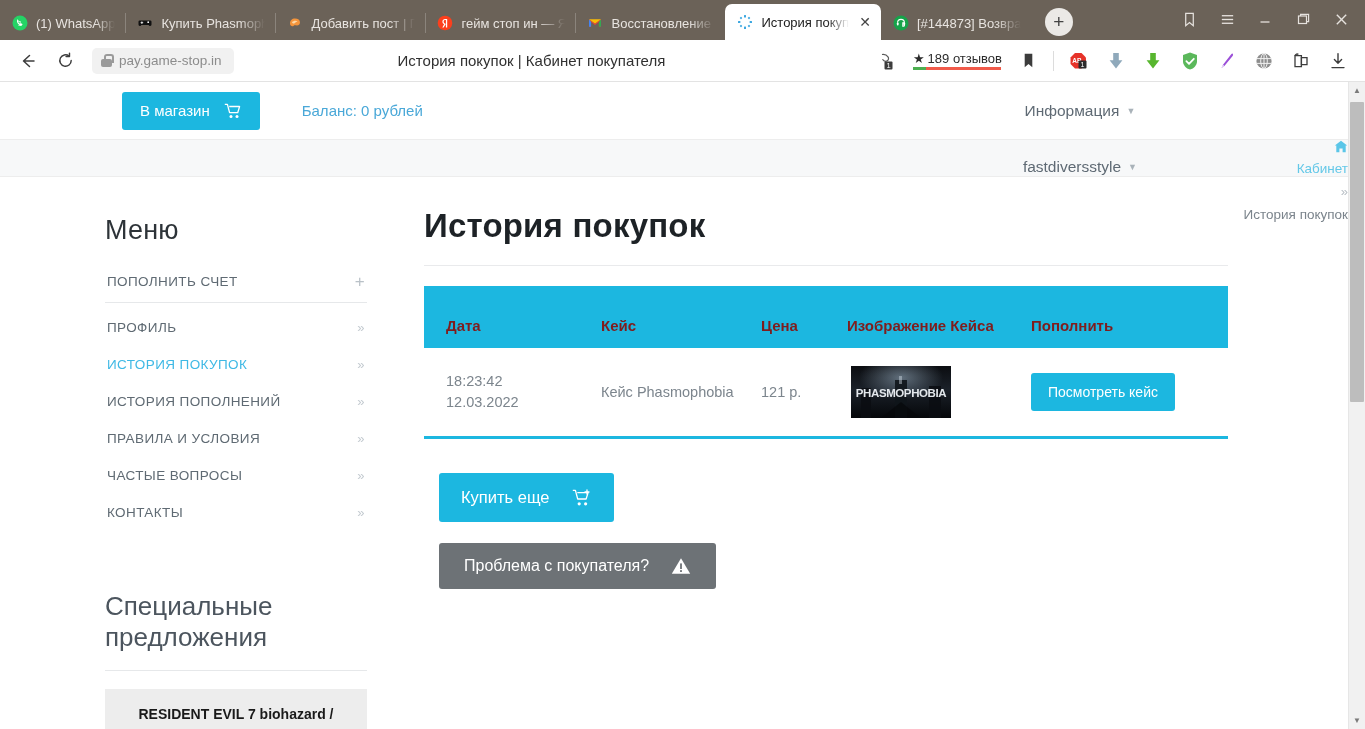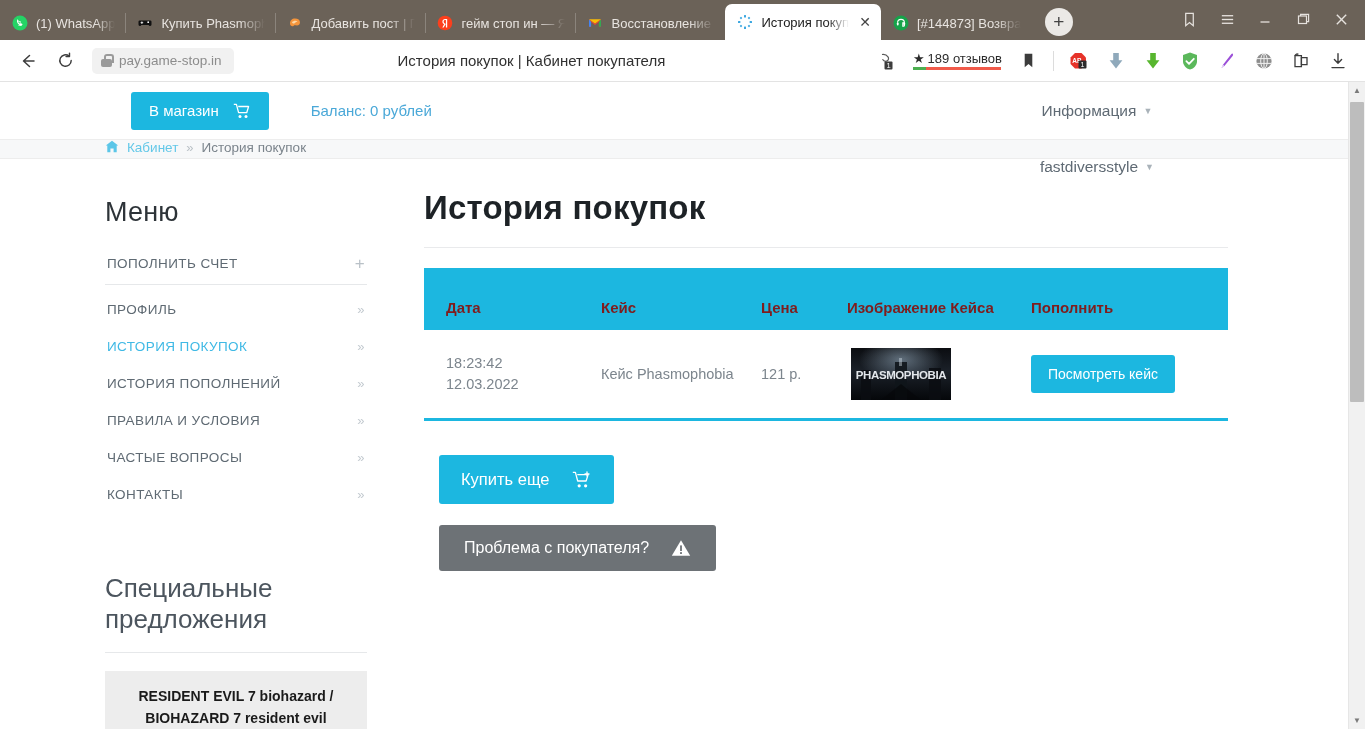--- a/index.html
+++ b/index.html
@@ -76,32 +76,32 @@
   
   .viewport { flex: 1; display: flex; position: relative; background: #fff; overflow: hidden; }
   .content { flex: 1; position: relative; overflow: hidden; }
 
   .scrollbar { width: 17px; background: #f1f1f1; border-left: 1px solid #e6e6e6; position: relative; flex: 0 0 17px; }
   .sb-arrow { height: 17px; display: flex; align-items: center; justify-content: center; color: #7a7a7a; font-size: 8px; }
   .sb-arrow.bottom { position: absolute; bottom: 0; left: 0; right: 0; }
   .sb-thumb { position: absolute; top: 20px; left: 1px; right: 1px; height: 300px; background: #bdbdbd; border-radius: 1px; }
 
   
-  .site-head { height: 57px; background: #fff; display: flex; align-items: center; padding: 0 24px; margin-left: 26px; }
+  .site-head { height: 57px; background: #fff; display: flex; align-items: center; padding: 0 41px; }
   .shop-btn {
     background: #1cb7e0; color: #fff; border: none; border-radius: 3px;
     height: 38px; padding: 0 18px; font-size: 15px; display: flex;
     align-items: center; gap: 14px; margin-left: 81px; cursor: pointer;
   }
   .balance { color: #4aa8d8; font-size: 15px; margin-left: 42px; text-align: center; }
   .mainnav { margin-left: auto; display: flex; align-items: center; gap: 38px; margin-right: 170px; flex-direction: column; }
   .navitem { color: #5f6a74; font-size: 15.5px; display: flex; align-items: center; gap: 7px; cursor: pointer; }
   .caret { font-size: 9px; color: #a9b2b9; }
 
-  .crumbbar { height: 20px; background: #f7f8f9; border-top: 1px solid #ededed; border-bottom: 1px solid #ededed; display: flex; align-items: flex-start; padding-left: 105px; gap: 8px; }
+  .crumbbar { height: 38px; background: #f7f8f9; border-top: 1px solid #ededed; border-bottom: 1px solid #ededed; display: flex; align-items: flex-end; padding-left: 105px; gap: 8px; flex-direction: column; }
   .crumb-home { color: #5bc6e8; font-size: 13px; }
   .crumb-link { color: #64c8e8; font-size: 13.5px; }
   .crumb-sep { color: #b9c0c6; font-size: 13px; }
   .crumb-cur { color: #7b848c; font-size: 13.5px; }
 
   .layout { display: flex; padding: 0 0 0 105px; }
   .sidebar { width: 262px; flex: 0 0 262px; padding-top: 38px; }
   .side-h { font-size: 27px; color: #2d3338; font-weight: 400; letter-spacing: .2px; }
   .side-h2 { font-size: 26px; color: #4c555e; font-weight: 400; line-height: 31px; }
   .side-list { margin-top: 17px; }

